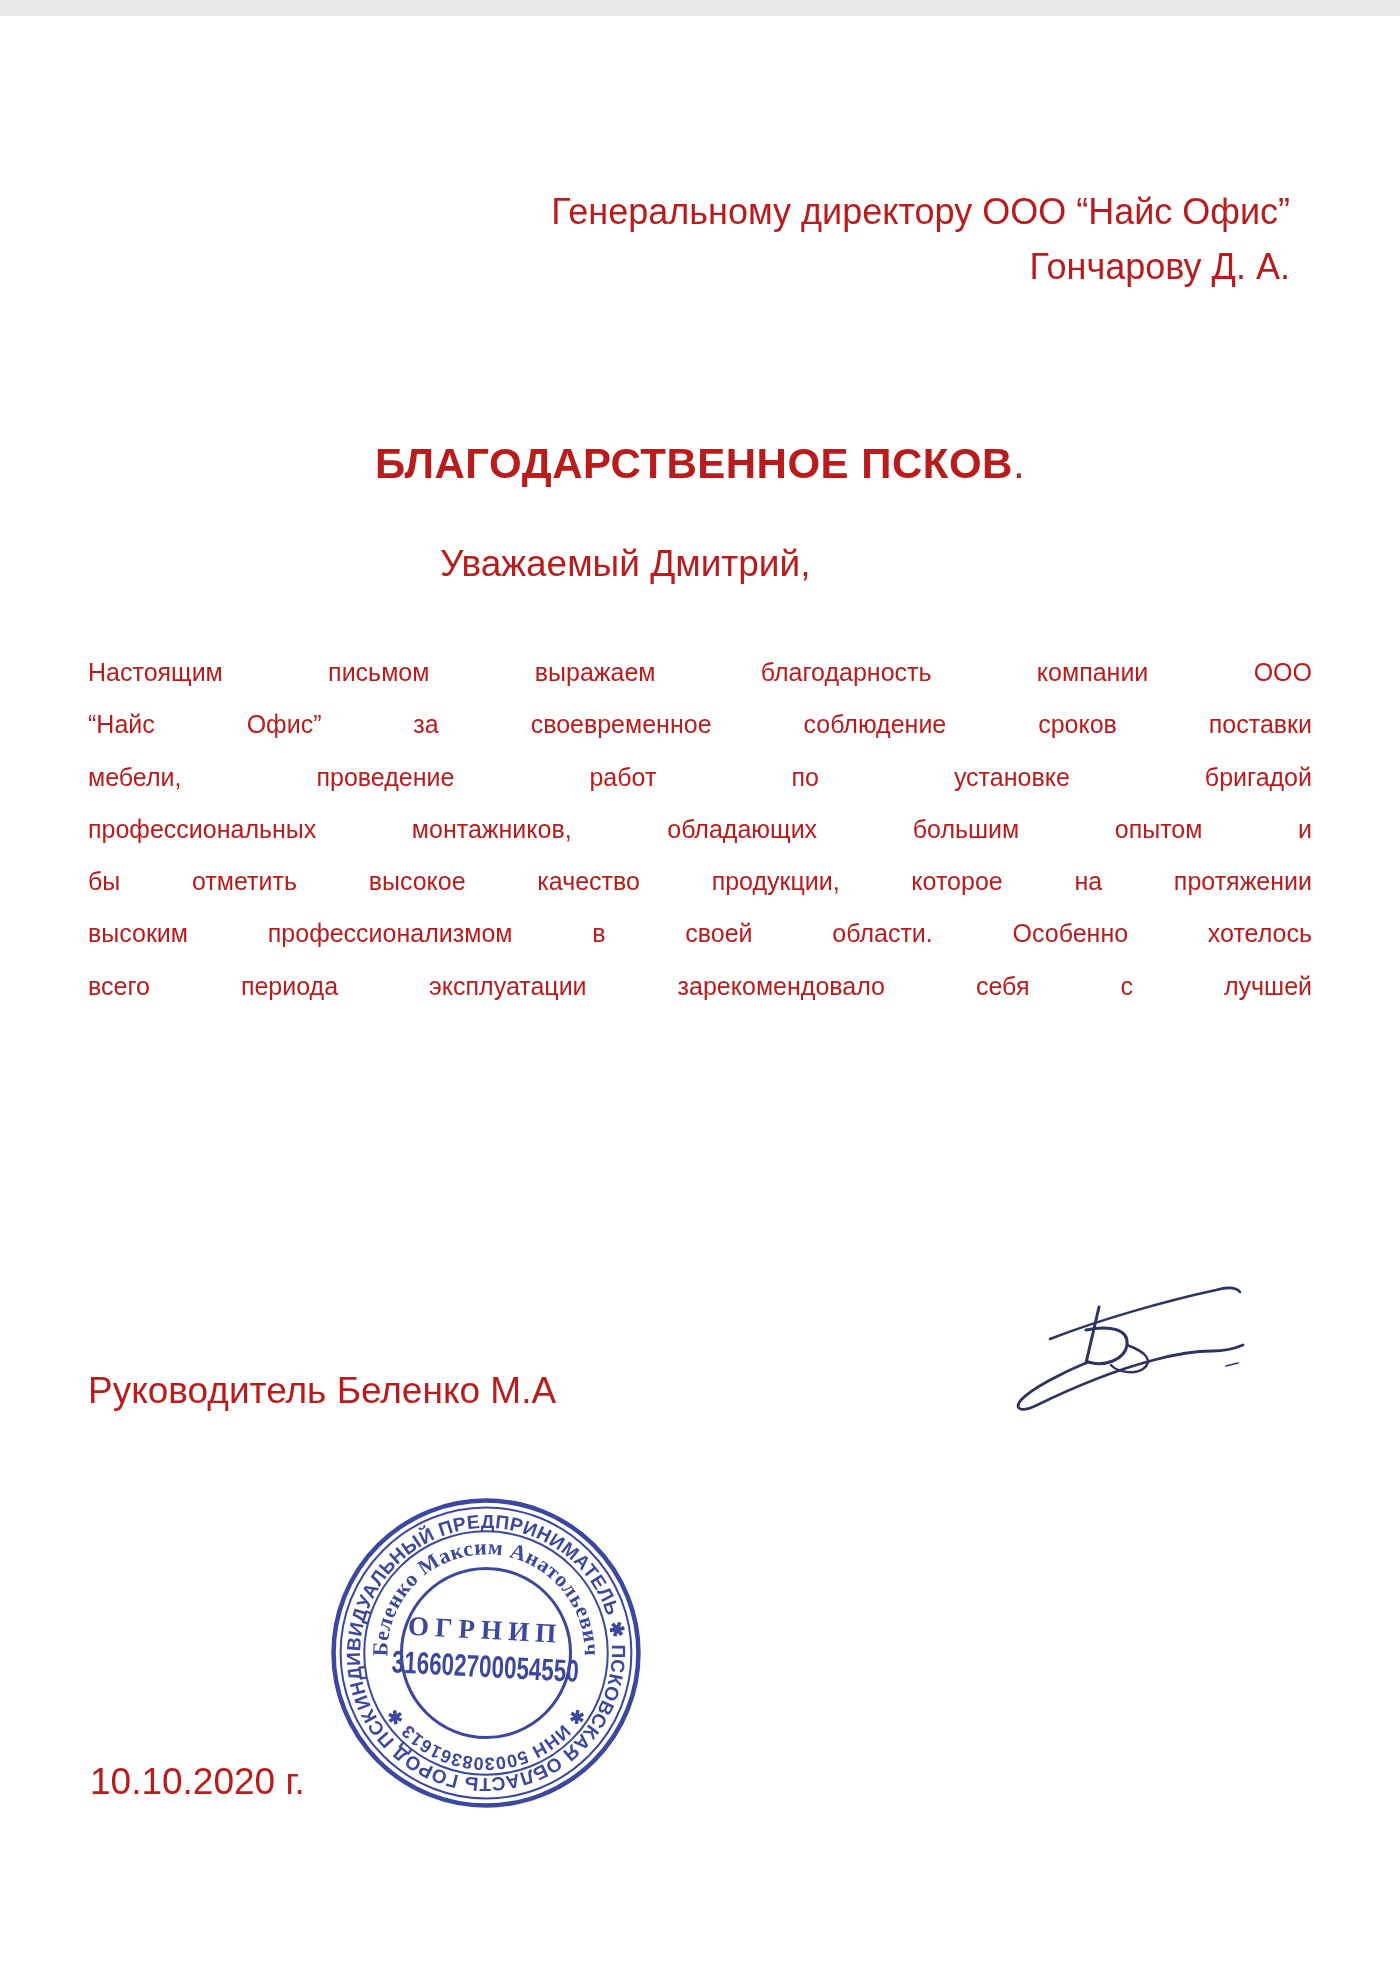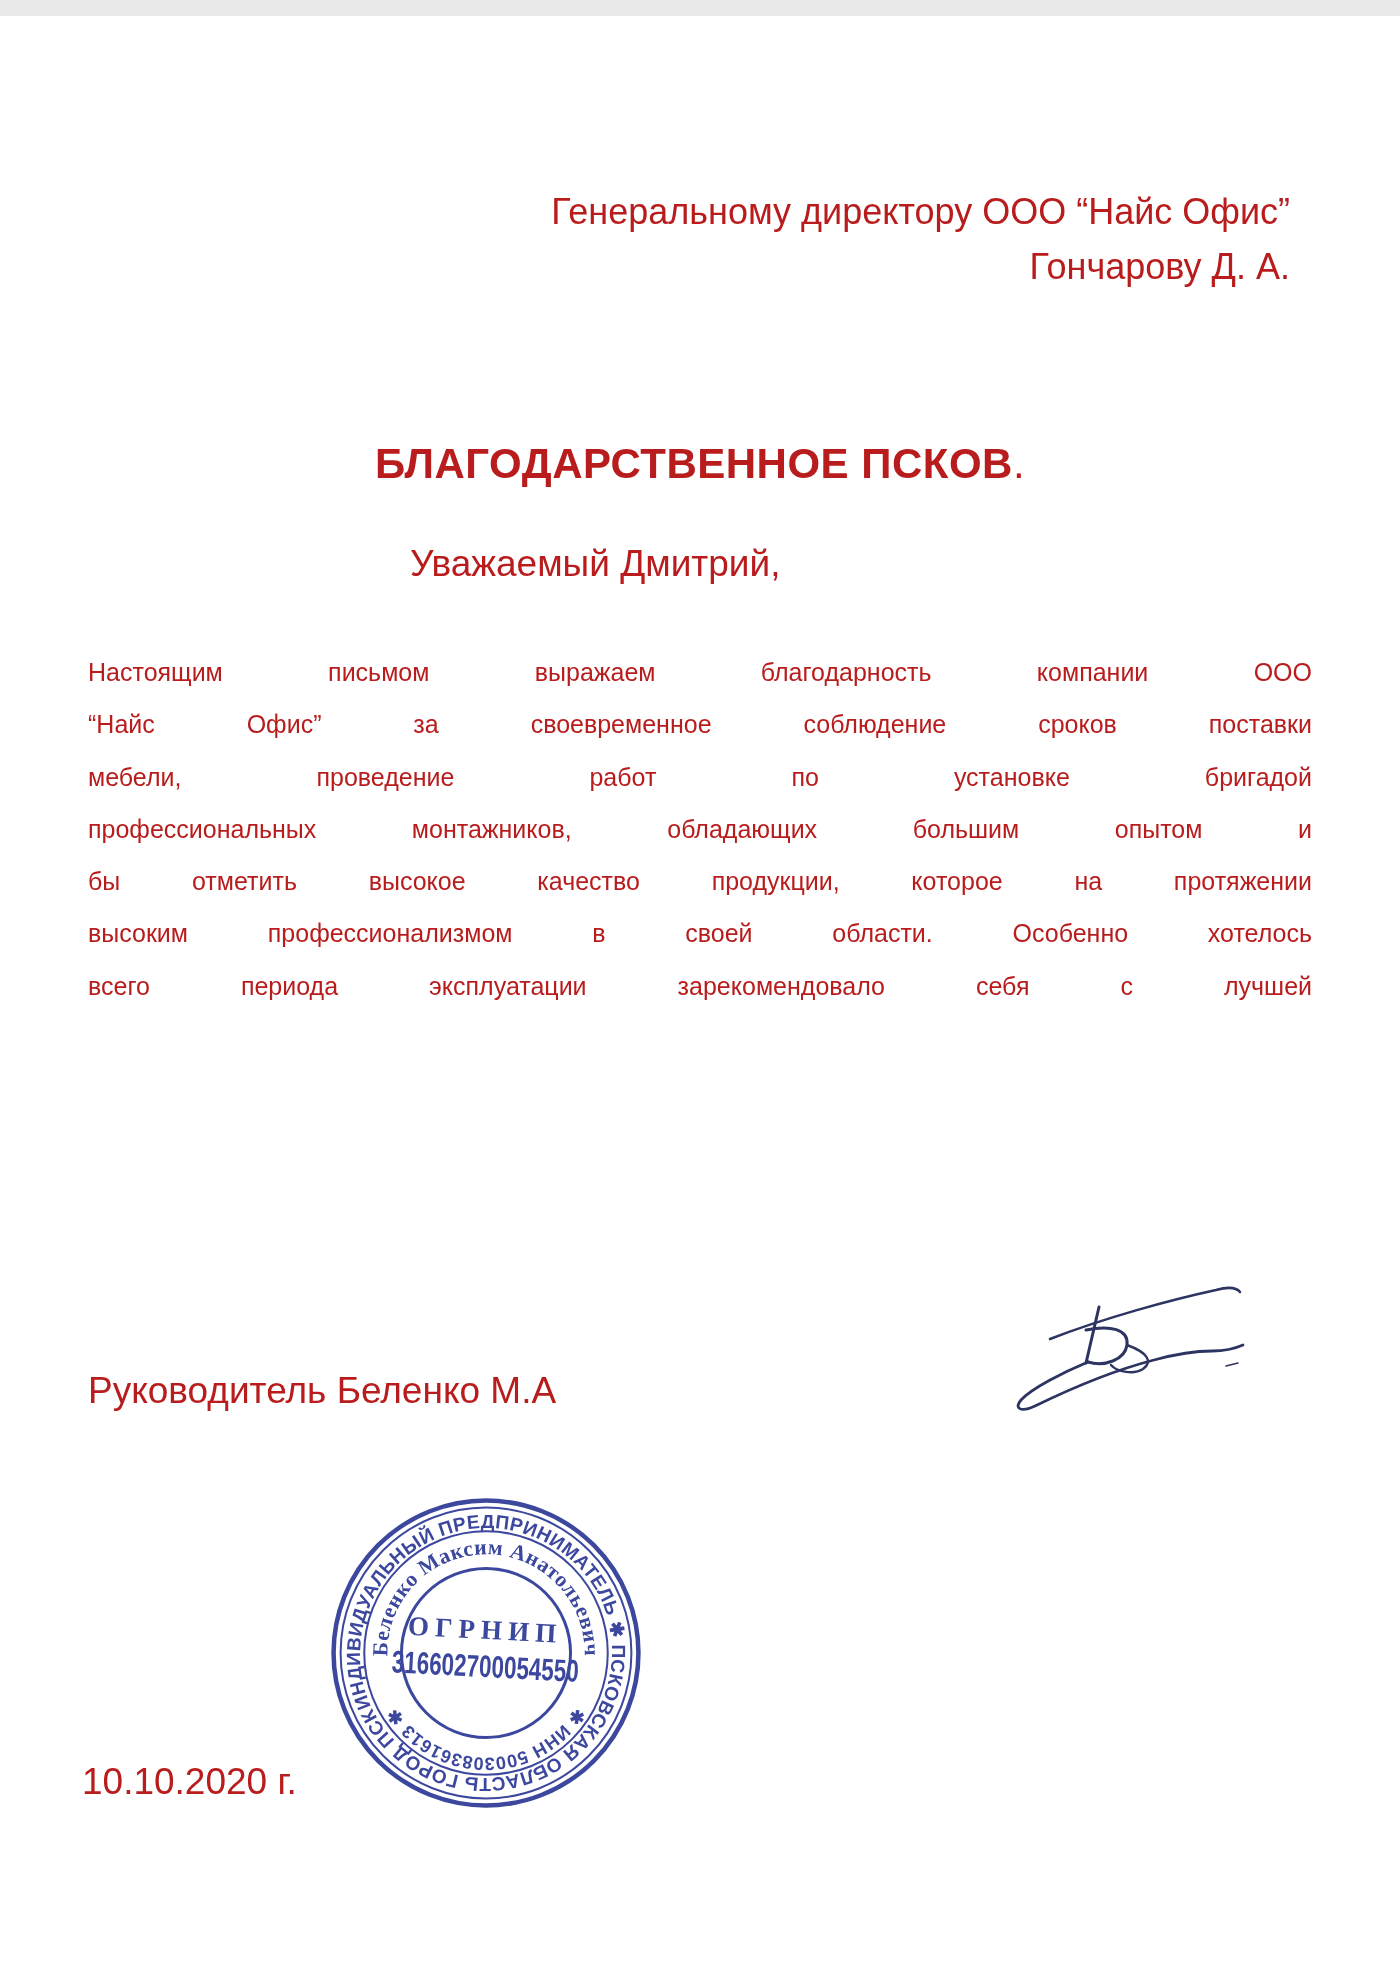--- a/index.html
+++ b/index.html
@@ -16,37 +16,37 @@
     position:absolute; top:168px; right:110px;
     text-align:right; font-size:36px; line-height:55px;
     white-space:nowrap;
   }
   .doc-title{
     position:absolute; top:424px; left:0; width:100%;
     text-align:center; font-size:42px; letter-spacing:.5px;
   }
   .doc-title .t-bold{font-weight:bold;}
   .salutation{
-    position:absolute; top:527px; left:410px; font-size:37px; white-space:nowrap;
+    position:absolute; top:527px; left:440px; font-size:37px; white-space:nowrap;
   }
   .body-block{position:absolute; top:630px; left:88px; width:1224px;}
   .jline{
     font-size:25px; line-height:52.3px; height:52.3px;
     text-align:justify; text-align-last:justify;
   }
   .jline.last{text-align-last:left;}
   .closing{
     position:absolute; top:1064px; left:88px;
     font-size:37px; line-height:50px; white-space:nowrap;
   }
   .signer{
     position:absolute; top:1354px; left:88px; font-size:37px; white-space:nowrap;
   }
   .date{
-    position:absolute; top:1745px; left:82px; font-size:37px; white-space:nowrap;
+    position:absolute; top:1745px; left:90px; font-size:37px; white-space:nowrap;
   }
   .signature-svg{
     position:absolute; left:1012px; top:1256px; width:240px; height:150px;
   }
   .stamp-svg{
     position:absolute; left:325px; top:1476px; width:322px; height:322px;
     opacity:.93;
   }
   .stamp-sans{font-family:"Liberation Sans", sans-serif; font-weight:bold;}
   .stamp-serif{font-family:"Liberation Serif", serif; font-weight:bold;}

